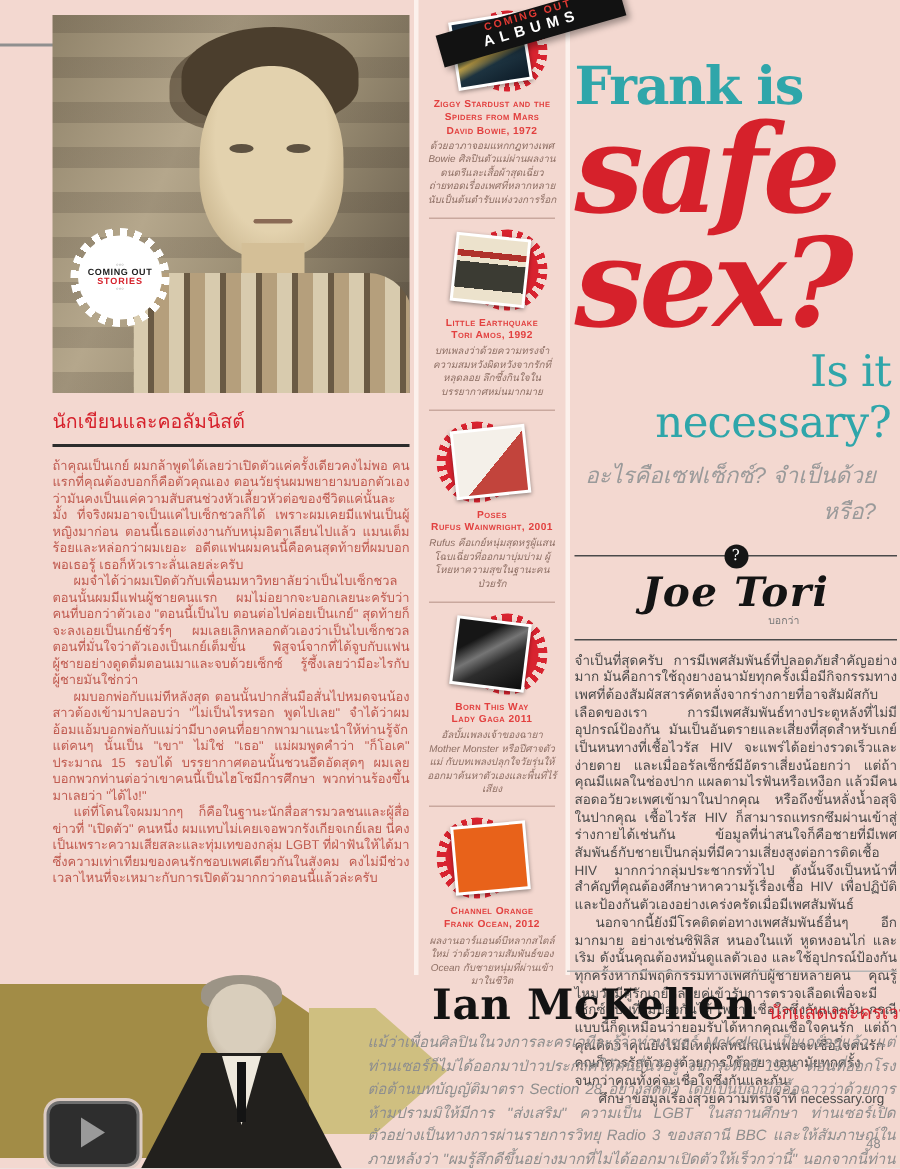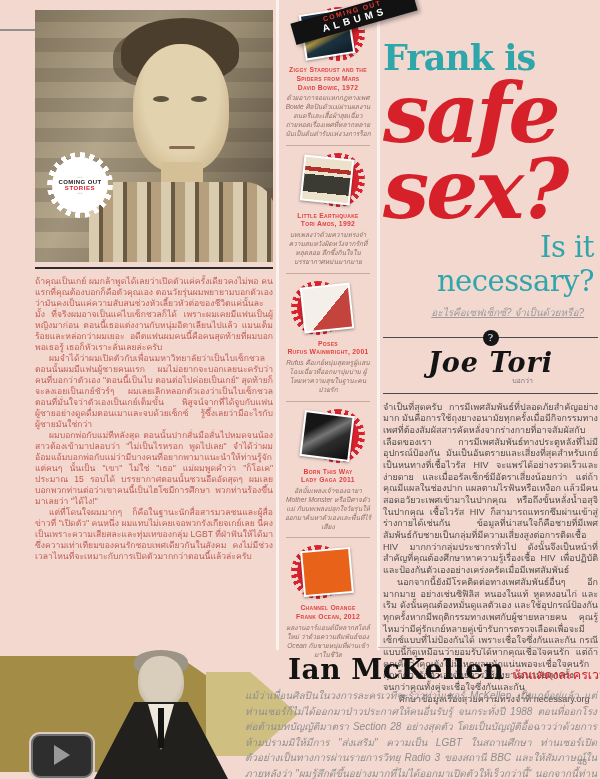--- a/index.html
+++ b/index.html
@@ -70,21 +70,21 @@
   .atitle,.aartist{color:#e2403f;font-size:6.8px;font-weight:bold;font-variant:small-caps;
          letter-spacing:.3px;line-height:1.3;}
   .adesc{font-size:6.6px;font-style:italic;color:#8d6e63;line-height:1.34;margin-top:2px;}
   .adiv{border-top:1px solid #c9a89e;margin:6px 2px 5px;}
 
   
   .feat{position:absolute;left:383px;top:40px;width:215px;}
   .whatis{font-size:35px;color:#2fa6aa;line-height:1;letter-spacing:-1px;font-weight:bold;}
   .safeword{font-style:italic;font-weight:bold;font-size:82px;color:#d6212b;line-height:.93;letter-spacing:-3px;}
   .necess{font-size:29px;color:#2fa6aa;text-align:right;margin:2px 4px 0 0;letter-spacing:-.5px;font-weight:normal;}
-  .subt{font-size:10px;font-style:italic;color:#9a9a9a;text-align:right;margin:7px 14px 0 0;text-decoration:underline;}
+  .subt{font-size:15px;font-style:italic;color:#9a9a9a;text-align:right;margin:7px 14px 0 0;}
   .qdiv{position:relative;border-top:1px solid #4a4a4a;margin-top:17px;}
   .qbadge{position:absolute;left:50%;top:-8px;margin-left:-8px;width:16px;height:16px;background:#161616;
           color:#fff;border-radius:50%;font-size:10px;line-height:16px;text-align:center;}
   .sig{font-style:italic;font-weight:bold;font-size:27px;color:#141414;text-align:center;
        margin-top:9px;letter-spacing:1px;}
   .sigsub{font-size:7px;color:#7a7a7a;text-align:center;margin:-3px 0 0 64px;}
   .fdiv{border-top:1px solid #4a4a4a;margin:7px 0 8px;}
   .feat p{margin:0;font-size:9px;line-height:1.3;color:#4c4c4c;text-align:justify;}
   .linkline{text-indent:16px;text-align:left;}
   .adams{color:#4c4c4c;text-decoration:none;}
@@ -137,20 +137,21 @@
       <div class="badge">
         <div class="burstw"></div>
         <div class="core">
           <div class="tick">◦◦◦</div>
           <div class="b1">COMING OUT</div>
           <div class="b2">STORIES</div>
           <div class="tick">◦◦◦</div>
         </div>
       </div>
     </div>
+    <div class="role">นักเขียนและคอลัมนิสต์</div>
     <div class="owenrule"></div>
     <p>ถ้าคุณเป็นเกย์ ผมกล้าพูดได้เลยว่าเปิดตัวแค่ครั้งเดียวคงไม่พอ คนแรกที่คุณต้องบอกก็คือตัวคุณเอง ตอนวัยรุ่นผมพยายามบอกตัวเองว่ามันคงเป็นแค่ความสับสนช่วงหัวเลี้ยวหัวต่อของชีวิตแค่นั้นละมั้ง ที่จริงผมอาจเป็นแค่ไบเซ็กชวลก็ได้ เพราะผมเคยมีแฟนเป็นผู้หญิงมาก่อน ตอนนี้เธอแต่งงานกับหนุ่มอิตาเลียนไปแล้ว แมนเต็มร้อยและหล่อกว่าผมเยอะ อดีตแฟนผมคนนี้คือคนสุดท้ายที่ผมบอก พอเธอรู้ เธอก็หัวเราะลั่นเลยล่ะครับ</p>
     <p class="ind">ผมจำได้ว่าผมเปิดตัวกับเพื่อนมหาวิทยาลัยว่าเป็นไบเซ็กชวล ตอนนั้นผมมีแฟนผู้ชายคนแรก ผมไม่อยากจะบอกเลยนะครับว่าคนที่บอกว่าตัวเอง "ตอนนี้เป็นไบ ตอนต่อไปค่อยเป็นเกย์" สุดท้ายก็จะลงเอยเป็นเกย์ชัวร์ๆ ผมเลยเลิกหลอกตัวเองว่าเป็นไบเซ็กชวลตอนที่มั่นใจว่าตัวเองเป็นเกย์เต็มขั้น พิสูจน์จากที่ได้จูบกับแฟนผู้ชายอย่างดูดดื่มตอนเมาและจบด้วยเซ็กซ์ รู้ซึ้งเลยว่ามีอะไรกับผู้ชายมันใช่กว่า</p>
     <p class="ind">ผมบอกพ่อกับแม่ทีหลังสุด ตอนนั้นปากสั่นมือสั่นไปหมดจนน้องสาวต้องเข้ามาปลอบว่า "ไม่เป็นไรหรอก พูดไปเลย" จำได้ว่าผมอ้อมแอ้มบอกพ่อกับแม่ว่ามีบางคนที่อยากพามาแนะนำให้ท่านรู้จัก แต่คนๆ นั้นเป็น "เขา" ไม่ใช่ "เธอ" แม่ผมพูดคำว่า "ก็โอเค" ประมาณ 15 รอบได้ บรรยากาศตอนนั้นชวนอึดอัดสุดๆ ผมเลยบอกพวกท่านต่อว่าเขาคนนี้เป็นไฮโซมีการศึกษา พวกท่านร้องขึ้นมาเลยว่า "ได้ไง!"</p>
     <p class="ind">แต่ที่โดนใจผมมากๆ ก็คือในฐานะนักสื่อสารมวลชนและผู้สื่อข่าวที่ "เปิดตัว" คนหนึ่ง ผมแทบไม่เคยเจอพวกรังเกียจเกย์เลย นี่คงเป็นเพราะความเสียสละและทุ่มเทของกลุ่ม LGBT ที่ฝ่าฟันให้ได้มาซึ่งความเท่าเทียมของคนรักชอบเพศเดียวกันในสังคม คงไม่มีช่วงเวลาไหนที่จะเหมาะกับการเปิดตัวมากกว่าตอนนี้แล้วล่ะครับ</p>
   </div>
 
   <div class="strip">
     <div class="ribbon">
       <div class="c1">COMING OUT</div>

